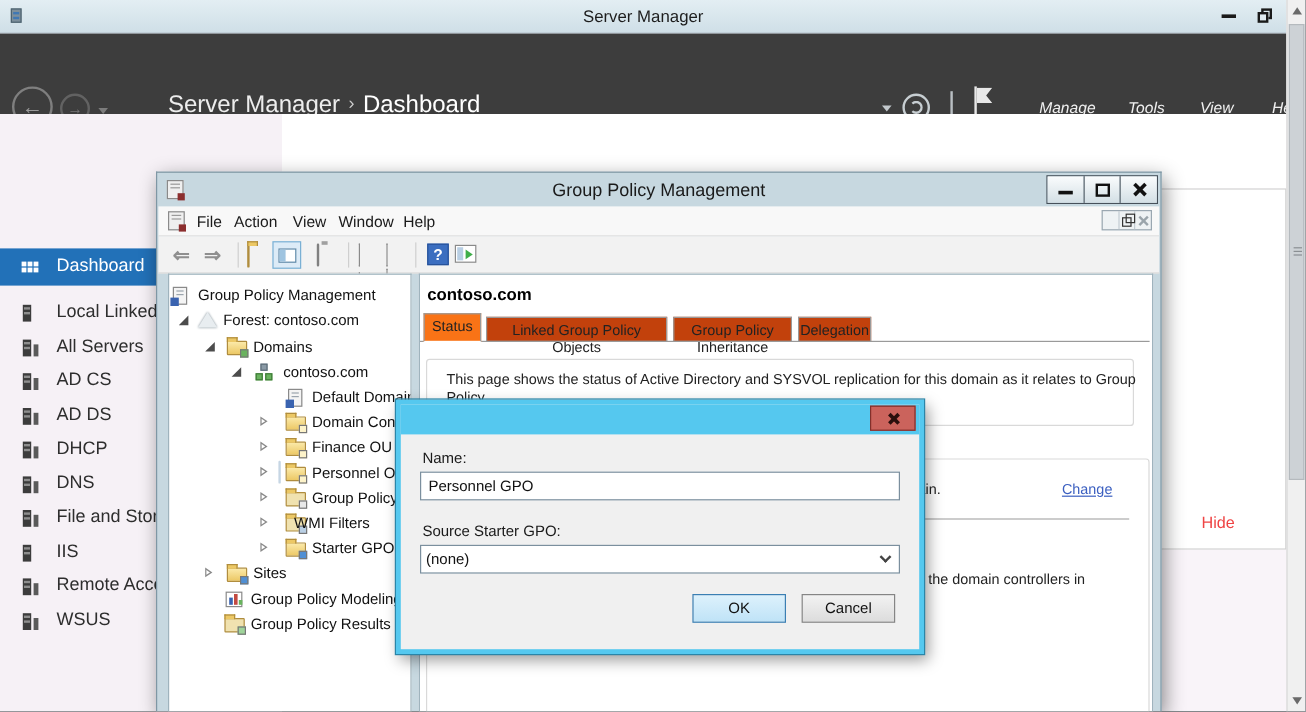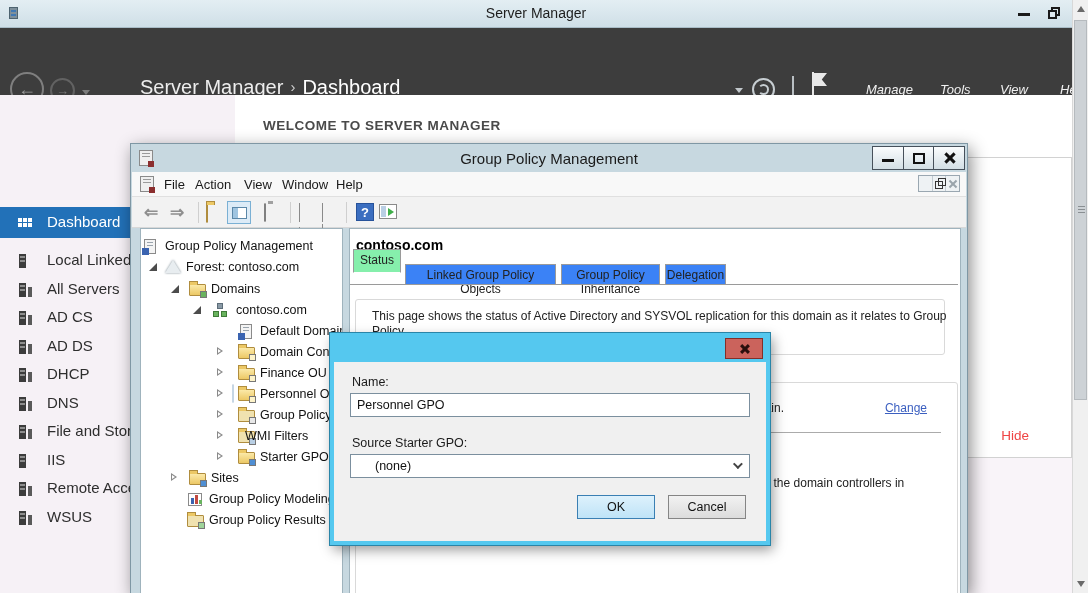--- a/index.html
+++ b/index.html
@@ -143,23 +143,23 @@
   .scroll-ic b { position:absolute; left:-3px; bottom:-2px; width:7px; height:7px; background:#3a63b0; }
   .tri-forest { position:absolute; left:0; top:0; width:0; height:0; border-left:8px solid transparent; border-right:8px solid transparent; border-bottom:13px solid #e8edf0; filter:drop-shadow(0 0 1px #7e8c96); }
   .dom-blocks span { position:absolute; width:6px; height:6px; background:#8a9aa6; border:1px solid #5d6d79; }
   .dom-blocks .g { background:#69b35e; border-color:#3f7a38; }
   .chart-ic { position:absolute; left:1px; top:1px; width:14px; height:13px; background:#fff; border:1px solid #8a8a8a; }
   .chart-ic span { position:absolute; bottom:1px; width:3px; background:#3a63b0; }
   #row-personnel .hl { position:absolute; left:91px; top:-1px; right:0; height:19px; background:#eef3f8; border:1px solid #c6d6e4; border-radius:2px; }
 
   
   #cp-heading { position:absolute; left:6px; top:8px; font-size:14px; font-weight:bold; color:#000; }
-  .tab { position:absolute; top:35px; height:21px; background:#3b82f6; border:1px solid #9a9a9a; font-size:12px; color:#222;
+  .tab { position:absolute; top:35px; height:21px; background:#c2410c; border:1px solid #9a9a9a; font-size:12px; color:#222;
     text-align:center; padding-top:3px; }
-  .tab.active { top:20px; height:24px; background:#86efac; border-bottom:1px solid #fff; z-index:2; }
+  .tab.active { top:32px; height:24px; background:#f97316; border-bottom:1px solid #fff; z-index:2; }
   #tabline { position:absolute; left:0; top:55px; right:2px; height:1px; background:#9a9a9a; }
   #gbox1 { position:absolute; left:5px; top:70px; width:590px; height:56px; background:#fff; border:1px solid #d9d9d9; border-radius:3px; }
   #gbox1 .txt { position:absolute; left:16px; top:9px; width:575px; font-size:12px; color:#222; line-height:15px; }
   #gbox2 { position:absolute; left:5px; top:153px; width:603px; height:260px; background:#fff; border:1px solid #d9d9d9; border-radius:3px; }
   #baseline-text { position:absolute; right:173px; top:18px; font-size:12px; color:#222; white-space:nowrap; }
   #change-link { position:absolute; right:30px; top:18px; font-size:12px; color:#3b5fc0; text-decoration:underline; }
   #gbox2 .hr { position:absolute; left:16px; right:16px; top:49px; height:1px; background:#ababab; }
   #detect-text { position:absolute; left:16px; top:93px; width:548px; font-size:12px; color:#222; line-height:15px; }
 
   
@@ -167,21 +167,21 @@
     border:4px solid #55c8ef; outline:1px solid #2a85a8; box-shadow:3px 5px 12px rgba(0,0,0,0.4); z-index:20; }
   #dlg-titlebar { position:absolute; left:0; top:0; width:100%; height:25px; background:#55c8ef; }
   #dlg-title { position:absolute; left:0; right:0; top:4px; text-align:center; font-size:15px; color:#123340; }
   #dlg-close { position:absolute; right:3px; top:1px; width:38px; height:21px; background:#cb635c; border:1px solid #832f2a; }
   #dlg-close .x-ic { width:11px; height:11px; }
   #dlg-close .x-ic:before, #dlg-close .x-ic:after { left:5px; width:3px; height:11px; background:#2b0f0d; }
   .dlg-label { position:absolute; left:18px; font-size:12.5px; color:#1a1a1a; }
   #dlg-name-input { position:absolute; left:16px; top:56px; width:400px; height:24px; background:#fff; border:1px solid #7b8f9e;
     font-family:"Liberation Sans",sans-serif; font-size:12.5px; color:#111; padding:0 0 0 6px; }
   #dlg-select { position:absolute; left:16px; top:117px; width:400px; height:24px; background:#fff; border:1px solid #7b8f9e; }
-  #dlg-select .val { position:absolute; left:24px; top:4px; font-size:12.5px; color:#111; }
+  #dlg-select .val { position:absolute; left:4px; top:4px; font-size:12.5px; color:#111; }
   #dlg-select .chev { position:absolute; right:9px; top:7px; width:7px; height:7px; border-right:2px solid #444; border-bottom:2px solid #444; transform:rotate(45deg) translateY(-2px); }
   .dlg-btn { position:absolute; top:158px; width:78px; height:24px; text-align:center; font-size:12.5px; color:#111; padding-top:4px; }
   #btn-ok { left:243px; background:linear-gradient(#ddf1fc,#bfe3f7); border:1px solid #3a7fb3; }
   #btn-cancel { left:334px; background:linear-gradient(#f2f2f2,#dcdcdc); border:1px solid #858585; }
 </style>
 </head>
 <body>
 
 <div id="screen">
 
@@ -325,21 +325,20 @@
             <i></i>
             <i></i>
           </span>
           <span class="side"></span>
         </span>
       <span class="lbl">WSUS</span>
     </div>
   </div>
 
   <div id="main-white"></div>
-  <div id="welcome-title">WELCOME TO SERVER MANAGER</div>
   <div id="quickstart-panel">
     <span id="hide-label">Hide</span>
   </div>
 
   <div id="gpm">
     <div id="gpm-titlebar">
       <span class="mmc-icon" style="left:8px;top:6px">
           <i></i>
           <i></i>
           <b></b>

